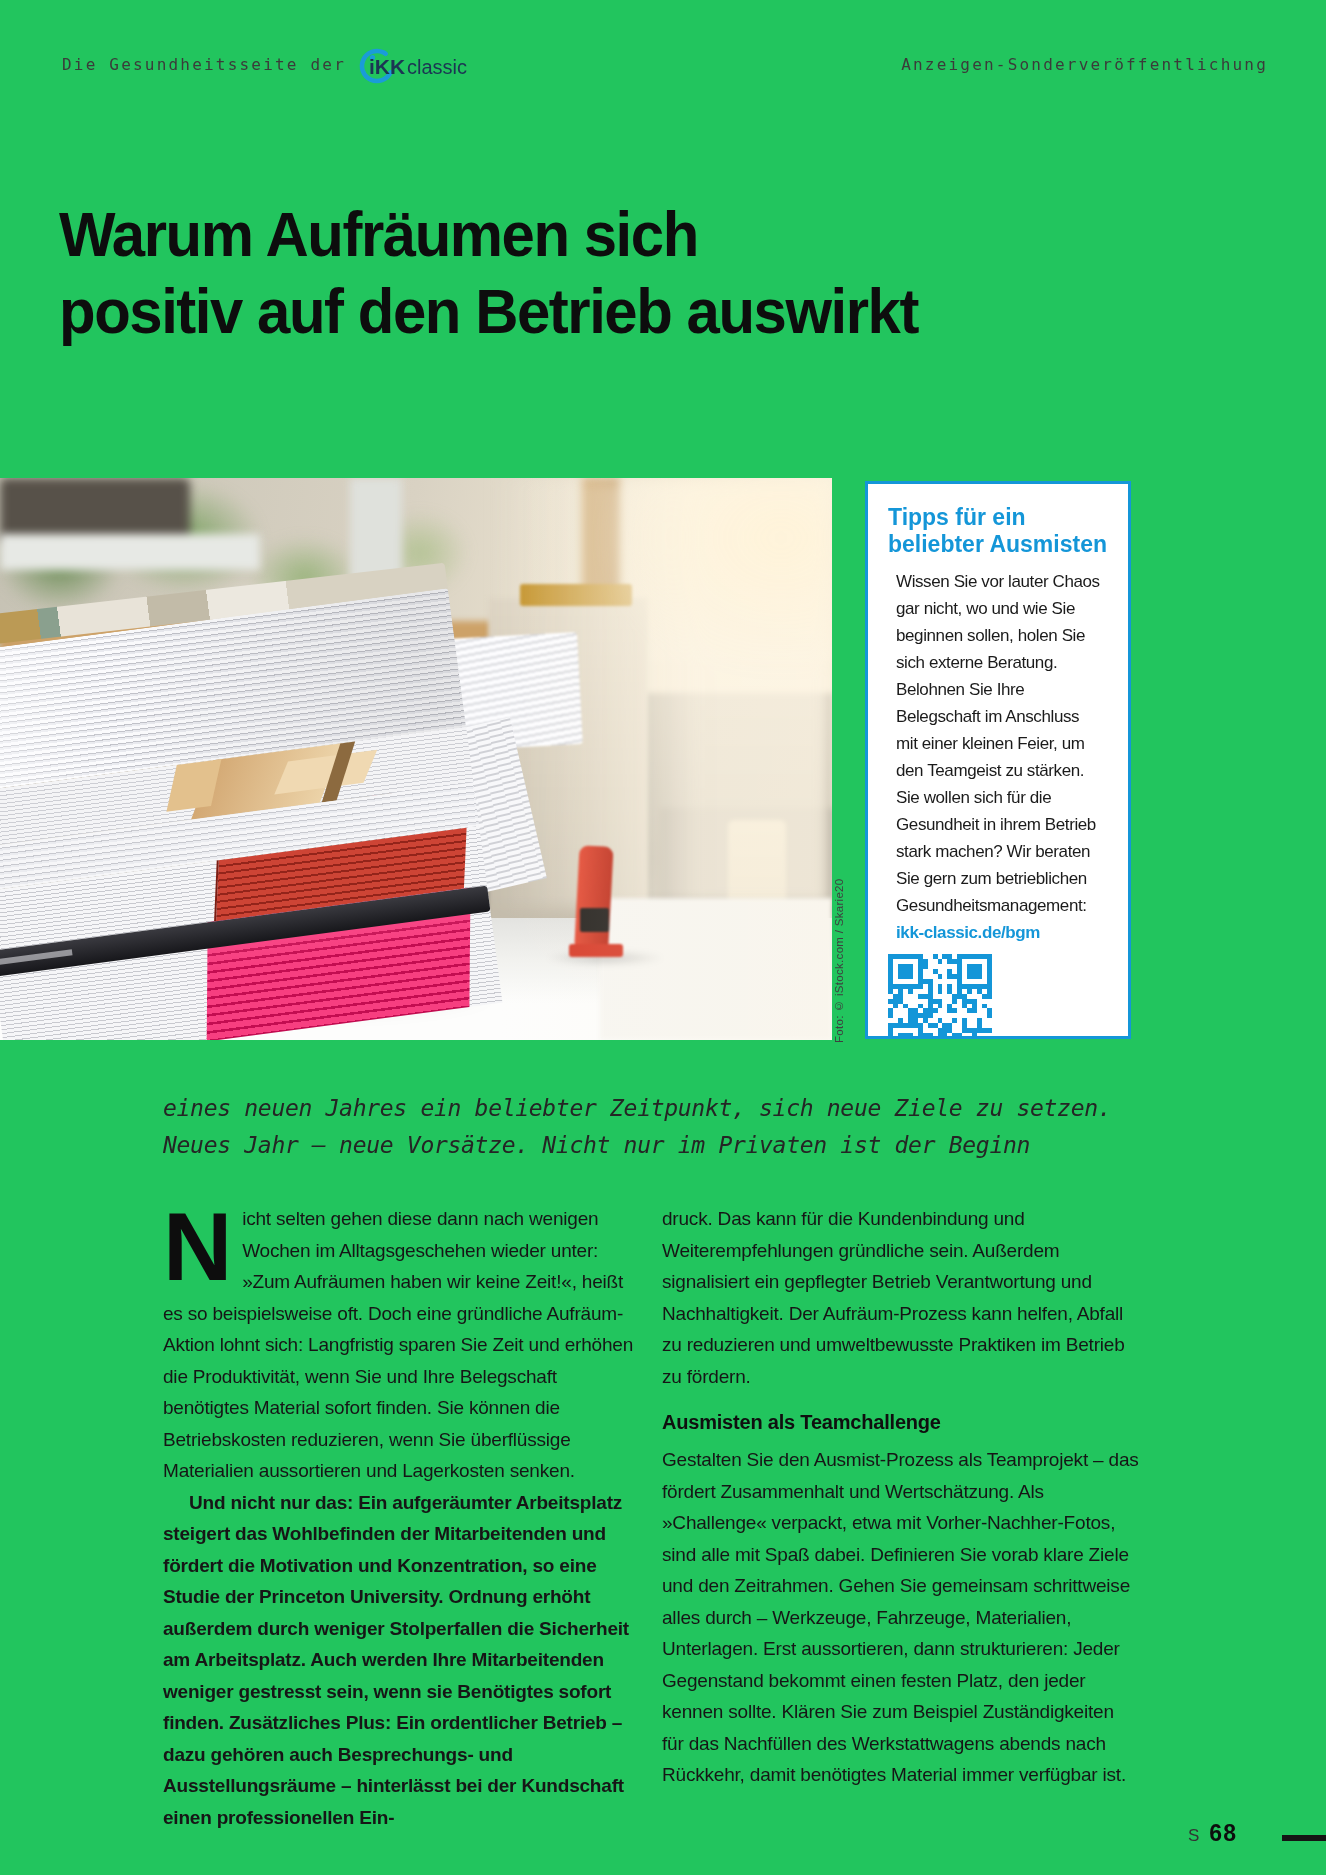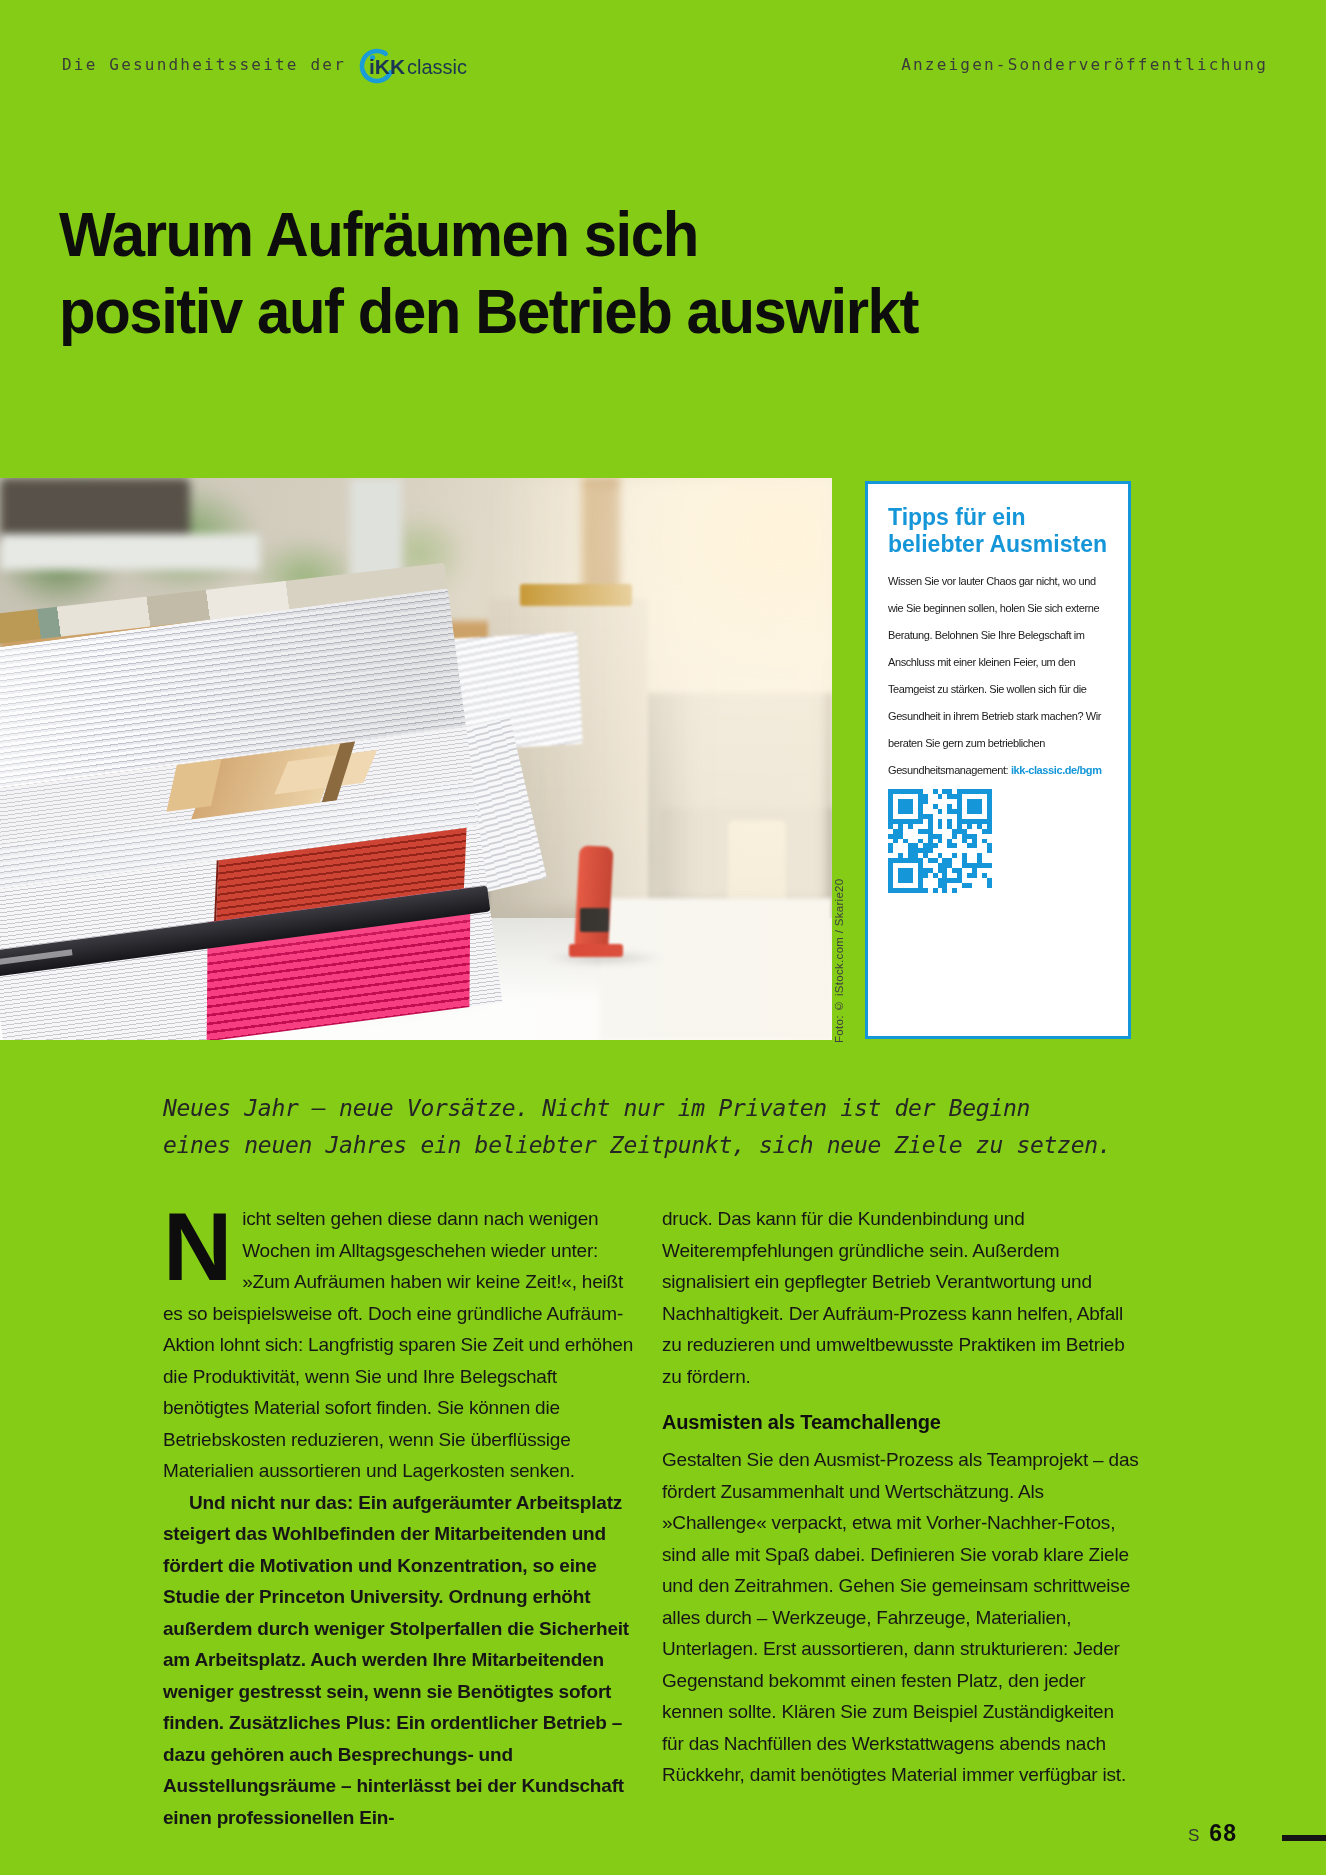--- a/index.html
+++ b/index.html
@@ -1,19 +1,19 @@
 <!DOCTYPE html>
 <html lang="de"><head>
 <meta charset="utf-8">
 <style>
   html,body{margin:0;padding:0;}
   body{background:#888;}
   .page{
     position:relative; width:1326px; height:1875px; margin:0 auto;
-    background:#84cc16; overflow:hidden;
+    background:#22c55e; overflow:hidden;
     font-family:"Liberation Sans","DejaVu Sans",sans-serif; color:#1c1c1c;
   }
   
   .masthead{position:absolute; left:62px; right:58px; top:38px; height:52px;
     display:flex; justify-content:space-between; align-items:center;}
   .meta-label{font-family:"DejaVu Sans Mono","Liberation Mono",monospace;
     font-size:16px; letter-spacing:2.2px; color:#3b3b3a;}
   .masthead-left{display:flex; align-items:center; gap:12px;}
   
   .headline{position:absolute; left:59px; top:196px; margin:0;
@@ -102,21 +102,21 @@
     background:linear-gradient(90deg, transparent 60%, rgba(255,243,221,.25));}
   
   .credit{position:absolute; left:833px; top:845px; height:198px; width:22px;
     writing-mode:vertical-rl; transform:rotate(180deg);
     font-size:11.5px; color:#3f3f3f; letter-spacing:.3px; text-align:left;}
   
   .tipbox{position:absolute; left:865px; top:481px; width:266px; height:558px;
     border:3px solid var(--blue,#1496d8); box-sizing:border-box;
     padding:20px 16px 0 20px; overflow:hidden; background:#fff;}
   .tipbox h2{margin:0 0 10px 0; font-size:23px; line-height:27px; font-weight:700; color:#1496d8;}
-  .tipbox p{margin:0; font-size:11px; line-height:27px; letter-spacing:-.4px; color:#1b1b1b;}
+  .tipbox p{margin:8px; font-size:17px; line-height:27px; letter-spacing:-.4px; color:#1b1b1b;}
   .tipbox .link{color:#1496d8; font-weight:700;}
   .qr{margin-top:5px; width:104px; height:104px; display:block;}
   
   .intro{position:absolute; left:163px; top:1090px; margin:0;
     font-family:"DejaVu Sans Mono","Liberation Mono",monospace; font-style:italic;
     font-size:23px; line-height:37px; color:#252525; letter-spacing:-.3px;}
   .intro span{display:block;}
   
   .columns{position:absolute; left:163px; top:1203px; width:976px; display:flex; gap:22px;}
   .col{width:477px; font-size:19px; line-height:31.5px; letter-spacing:-.2px; color:#161616;}
@@ -432,22 +432,22 @@
         <rect x="5" y="20" width="1" height="1"></rect>
         <rect x="6" y="20" width="1" height="1"></rect>
         <rect x="7" y="20" width="1" height="1"></rect>
         <rect x="9" y="20" width="1" height="1"></rect>
         <rect x="11" y="20" width="1" height="1"></rect>
         <rect x="13" y="20" width="1" height="1"></rect>
       </svg>
   </aside>
 
   <p class="intro">
+    <span>eines neuen Jahres ein beliebter Zeitpunkt, sich neue Ziele zu setzen.</span>
     <span>Neues Jahr – neue Vorsätze. Nicht nur im Privaten ist der Beginn</span>
-    <span>eines neuen Jahres ein beliebter Zeitpunkt, sich neue Ziele zu setzen.</span>
   </p>
 
   <section class="columns">
     <div class="col">
       <p><span class="dropcap">N</span><span>icht selten gehen diese dann nach wenigen Wochen im Alltagsgeschehen wieder unter: »Zum Aufräumen haben wir keine Zeit!«, heißt es so beispielsweise oft. Doch eine gründliche Aufräum-Aktion lohnt sich: Langfristig sparen Sie Zeit und erhöhen die Produktivität, wenn Sie und Ihre Belegschaft benötigtes Material sofort finden. Sie können die Betriebskosten reduzieren, wenn Sie überflüssige Materialien aussortieren und Lagerkosten senken.</span></p>
       <p class="p-indent">Und nicht nur das: Ein aufgeräumter Arbeitsplatz steigert das Wohlbefinden der Mitarbeitenden und fördert die Motivation und Konzentration, so eine Studie der Princeton University. Ordnung erhöht außerdem durch weniger Stolperfallen die Sicherheit am Arbeitsplatz. Auch werden Ihre Mitarbeitenden weniger gestresst sein, wenn sie Benötigtes sofort finden. Zusätzliches Plus: Ein ordentlicher Betrieb – dazu gehören auch Besprechungs- und Ausstellungsräume – hinterlässt bei der Kundschaft einen professionellen Ein-</p>
     </div>
     <div class="col">
       <p>druck. Das kann für die Kundenbindung und Weiterempfehlungen gründliche sein. Außerdem signalisiert ein gepflegter Betrieb Verantwortung und Nachhaltigkeit. Der Aufräum-Prozess kann helfen, Abfall zu reduzieren und umweltbewusste Praktiken im Betrieb zu fördern.</p>
       <h3>Ausmisten als Teamchallenge</h3>

